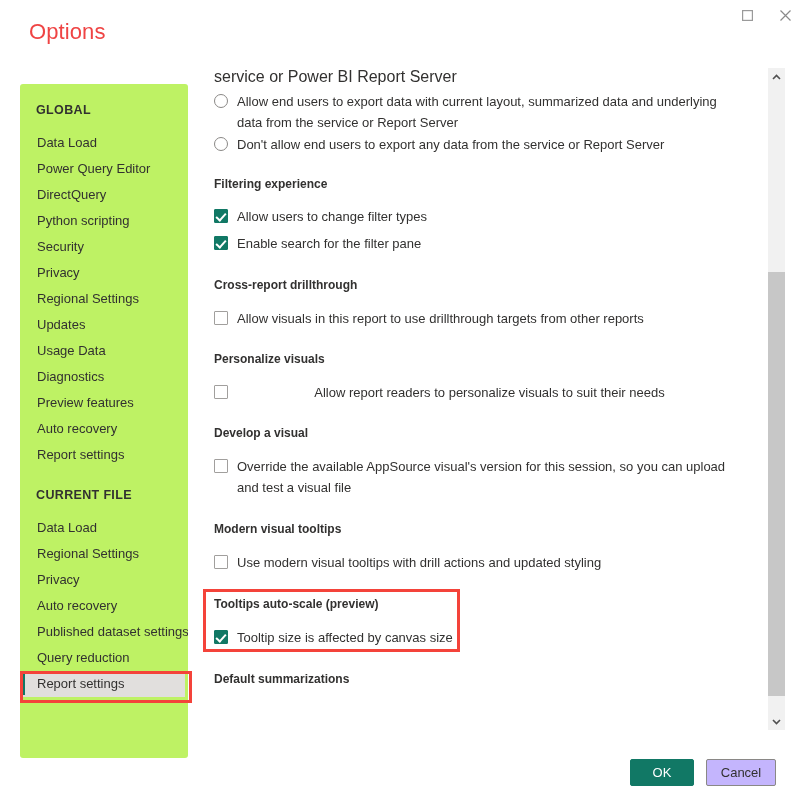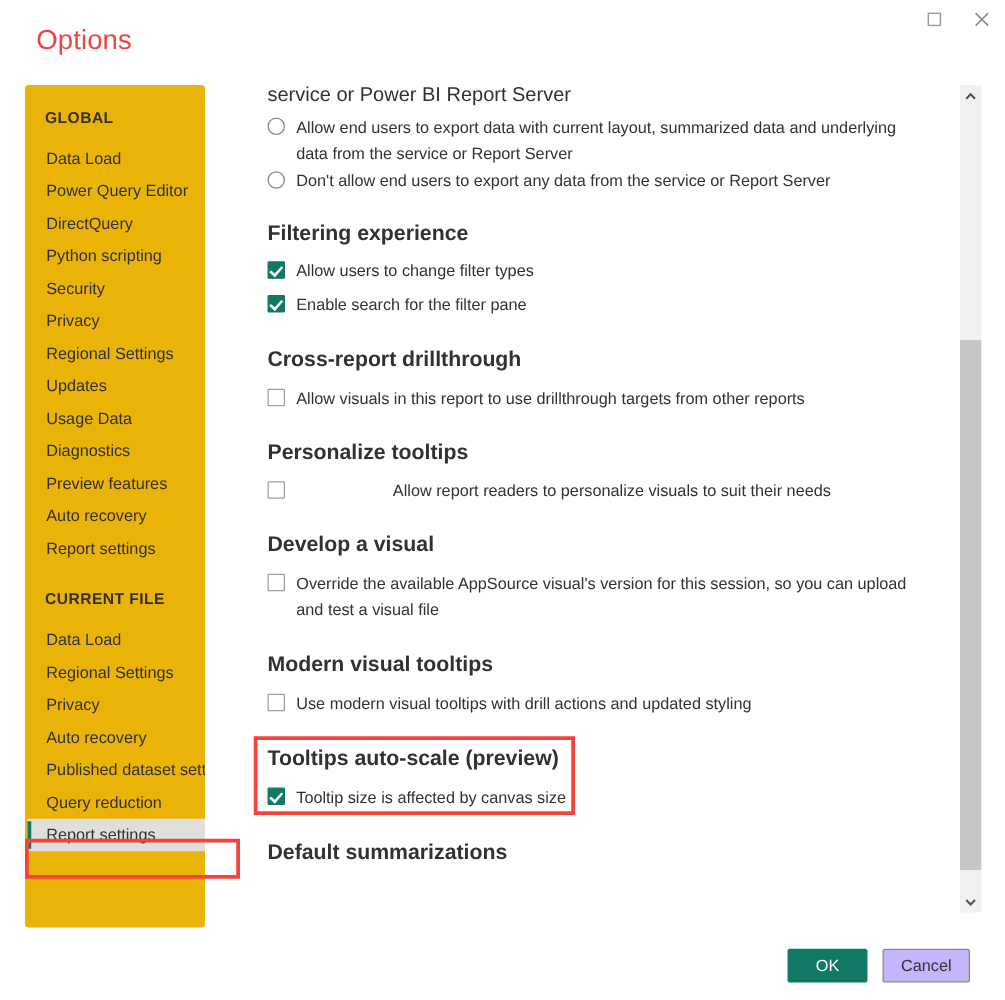--- a/index.html
+++ b/index.html
@@ -39,23 +39,23 @@
     position: absolute;
     left: 29px; top: 19px;
     font-size: 22px;
     color: #ef4444;
     letter-spacing: .1px;
   }
 
   
   .sidebar {
     position: absolute;
-    left: 20px; top: 68px;
-    width: 144px; height: 674px;
-    background: #eab308;
+    left: 20px; top: 84px;
+    width: 168px; height: 674px;
+    background: #bef264;
     border-radius: 3px;
     overflow: hidden;
   }
   .group-title {
     font-size: 12.5px;
     font-weight: bold;
     color: #323130;
     letter-spacing: .35px;
     padding: 0 0 0 16px;
   }
@@ -94,21 +94,21 @@
   }
 
   
   .content {
     position: absolute;
     left: 205px; top: 60px;
     width: 550px; height: 670px;
     overflow: hidden;
   }
   .section-head {
-    font-size: 17px;
+    font-size: 12px;
     font-weight: bold;
     color: #323130;
     margin: 0;
   }
   .opt-row {
     display: flex;
     align-items: flex-start;
     font-size: 13px;
     color: #323130;
     line-height: 21px;
@@ -292,21 +292,21 @@
     <span class="checkbox checked"></span>
     <span class="opt-text">Enable search for the filter pane</span>
   </div>
 
   <div class="blk section-head" style="top:218px;">Cross-report drillthrough</div>
   <div class="blk opt-row" style="top:248px; width:528px;">
     <span class="checkbox"></span>
     <span class="opt-text">Allow visuals in this report to use drillthrough targets from other reports</span>
   </div>
 
-  <div class="blk section-head" style="top:292px;">Personalize tooltips</div>
+  <div class="blk section-head" style="top:292px;">Personalize visuals</div>
   <div class="blk opt-row" style="top:322px; width:528px;text-align:center;">
     <span class="checkbox"></span>
     <span class="opt-text">Allow report readers to personalize visuals to suit their needs</span>
   </div>
 
   <div class="blk section-head" style="top:366px;">Develop a visual</div>
   <div class="blk opt-row" style="top:396px; width:528px;">
     <span class="checkbox"></span>
     <span class="opt-text">Override the available AppSource visual's version for this session, so you can upload and test a visual file</span>
   </div>

